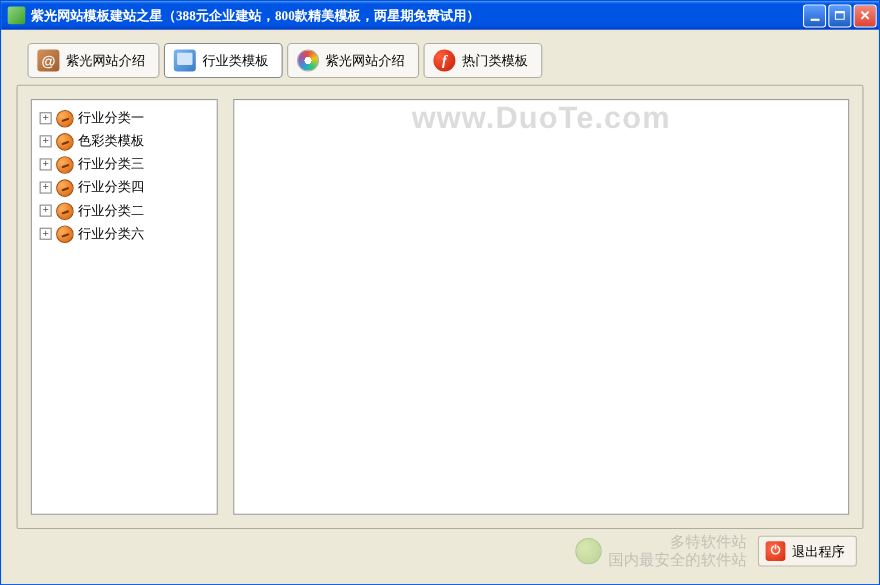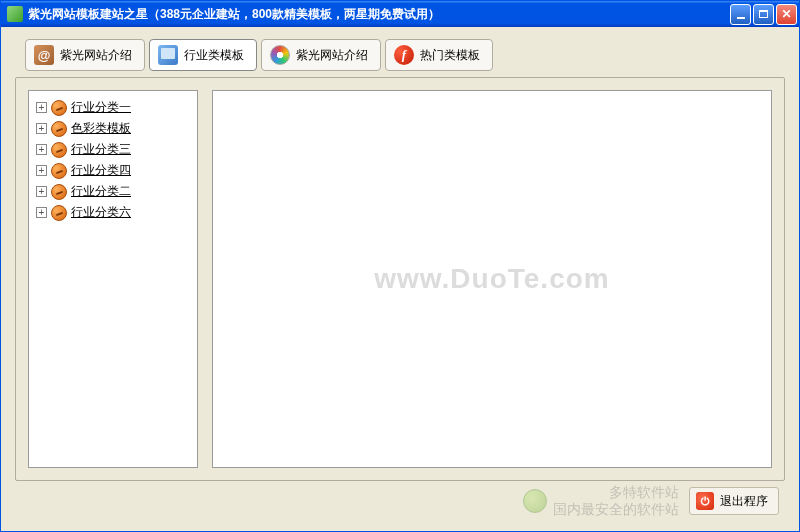--- a/index.html
+++ b/index.html
@@ -2,21 +2,21 @@
 <html><head>
   <meta charset="utf-8">
   <style>
     * { box-sizing: border-box; margin: 0; padding: 0; }
     body { font-family: "Microsoft YaHei", Tahoma, sans-serif; font-size: 12px; background: #fff; overflow: hidden; }
     
     .window { width: 800px; height: 532px; display: flex; flex-direction: column; background: #ece9d8; border: 1px solid #0054e3; }
     
     .titlebar { height: 26px; background: linear-gradient(to bottom, #3b8cf6 0%, #0054e3 10%, #0054e3 85%, #003cc0 100%); display: flex; align-items: center; padding: 0 2px 0 6px; color: #fff; }
     .titlebar-icon { width: 16px; height: 16px; background: linear-gradient(135deg, #8fd67f, #3ea02c); border-radius: 2px; margin-right: 5px; flex-shrink: 0; }
-    .titlebar-text { flex: 1; font-size: 12px; font-weight: bold; white-space: nowrap; overflow: hidden; }
+    .titlebar-text { flex: 1; font-size: 12px; font-weight: bold; white-space: nowrap; overflow: hidden; font-family: Liberation Serif, serif; }
     .titlebar-buttons { display: flex; gap: 2px; }
     .tb-btn { width: 21px; height: 21px; border: 1px solid #fff; border-radius: 3px; display: flex; align-items: center; justify-content: center; color: #fff; font-weight: bold; cursor: pointer; }
     .tb-min { background: linear-gradient(to bottom, #5c9eff, #1f5fc2); }
     .tb-max { background: linear-gradient(to bottom, #5c9eff, #1f5fc2); }
     .tb-close { background: linear-gradient(to bottom, #f48a7b, #e04232); }
     .tb-min-glyph { width: 8px; height: 2px; background: #fff; margin-top: 7px; }
     .tb-max-glyph { width: 9px; height: 8px; border: 1px solid #fff; border-top-width: 2px; }
     
     .client { flex: 1; display: flex; flex-direction: column; padding: 12px 14px 10px 14px; }
     
@@ -30,23 +30,23 @@
     .tab-icon-palette { background: radial-gradient(circle, #fff 25%, transparent 26%), conic-gradient(#e74c3c, #f1c40f, #2ecc71, #3498db, #9b59b6, #e74c3c); border-radius: 50%; border: 1px solid #aaa; }
     .tab-icon-flash { background: radial-gradient(circle at 30% 30%, #ff5c3c, #c21b04); border-radius: 50%; color: #fff; font-style: italic; font-weight: bold; font-size: 13px; font-family: Georgia, serif; }
     
     .main-panel { flex: 1; display: flex; gap: 14px; background: #ece9d8; border: 1px solid #b0ada0; padding: 12px; border-radius: 2px; }
     
     .tree-panel { width: 170px; background: #fff; border: 1px solid #9b9b9b; padding: 6px 4px; overflow: auto; }
     .tree-item { display: flex; align-items: center; gap: 4px; padding: 2px 3px; cursor: pointer; }
     .tree-expander { width: 11px; height: 11px; border: 1px solid #888; display: flex; align-items: center; justify-content: center; font-size: 10px; line-height: 1; color: #555; background: #fff; flex-shrink: 0; }
     .tree-icon { width: 16px; height: 16px; border-radius: 50%; background: radial-gradient(circle at 30% 30%, #ffb05c, #d6600a); border: 1px solid #a84c08; position: relative; flex-shrink: 0; }
     .tree-icon::after { content: ""; position: absolute; left: 4px; top: 7px; width: 7px; height: 2px; background: #7a3605; border-radius: 1px; transform: rotate(-20deg); }
-    .tree-label { font-size: 12px; color: #000; text-decoration: underline; }
+    .tree-label { font-size: 12px; color: #000; }
     
-    .preview-panel { flex: 1; background: #fff; border: 1px solid #9b9b9b; position: relative; display: flex; align-items: center; justify-content: center; }
+    .preview-panel { flex: 1; background: #fff; border: 1px solid #9b9b9b; position: relative; display: flex; align-items: flex-start; justify-content: center; }
     .watermark { color: #dcdcdc; font-size: 28px; font-weight: bold; font-family: Arial, sans-serif; letter-spacing: 1px; }
     
     .footer { height: 40px; display: flex; align-items: center; justify-content: flex-end; padding: 0 6px; gap: 10px; }
     .footer-watermark { opacity: 0.35; font-size: 14px; color: #777; text-align: right; line-height: 1.2; display: flex; align-items: center; gap: 6px; }
     .footer-wm-logo { width: 24px; height: 24px; border-radius: 50%; background: radial-gradient(circle at 35% 35%, #b8e66d, #5faa1f); border: 1px solid #4a8716; }
     .exit-btn { display: flex; align-items: center; gap: 6px; background: #f5f3eb; border: 1px solid #c0bca8; border-radius: 3px; padding: 4px 10px 4px 6px; cursor: pointer; font-size: 12px; }
     .exit-icon { width: 18px; height: 18px; border-radius: 3px; background: radial-gradient(circle at 35% 35%, #ff6b4e, #d52a0a); color: #fff; display: flex; align-items: center; justify-content: center; font-weight: bold; font-size: 11px; }
   </style>
 </head>
 <body>

